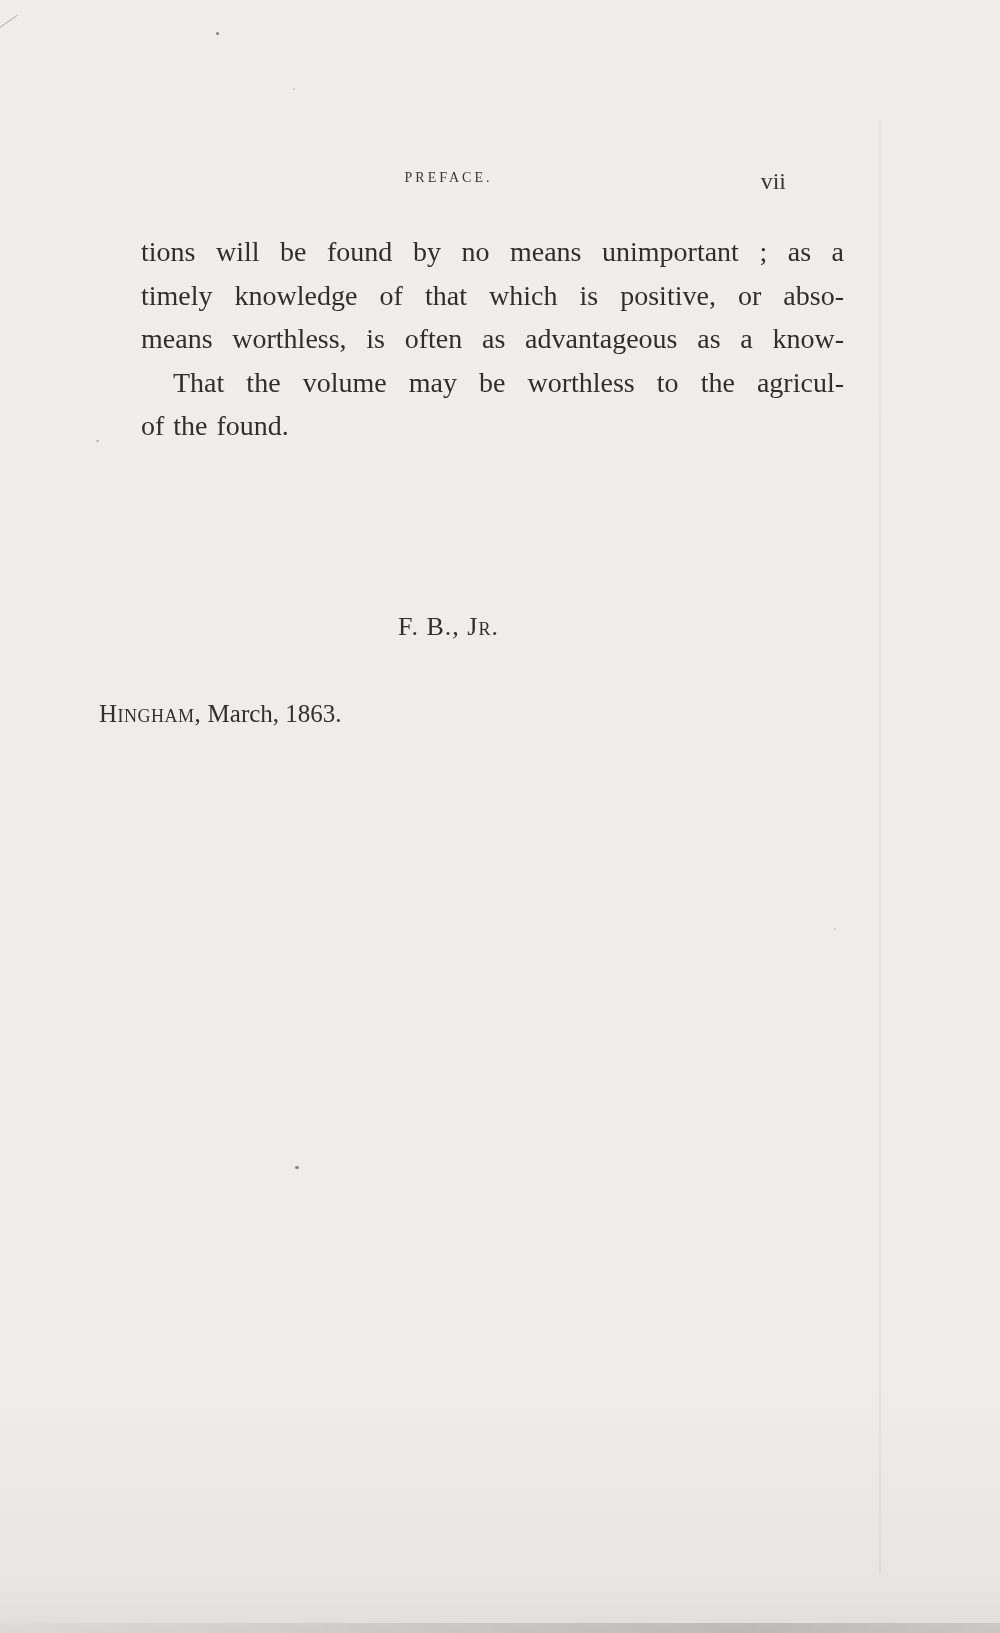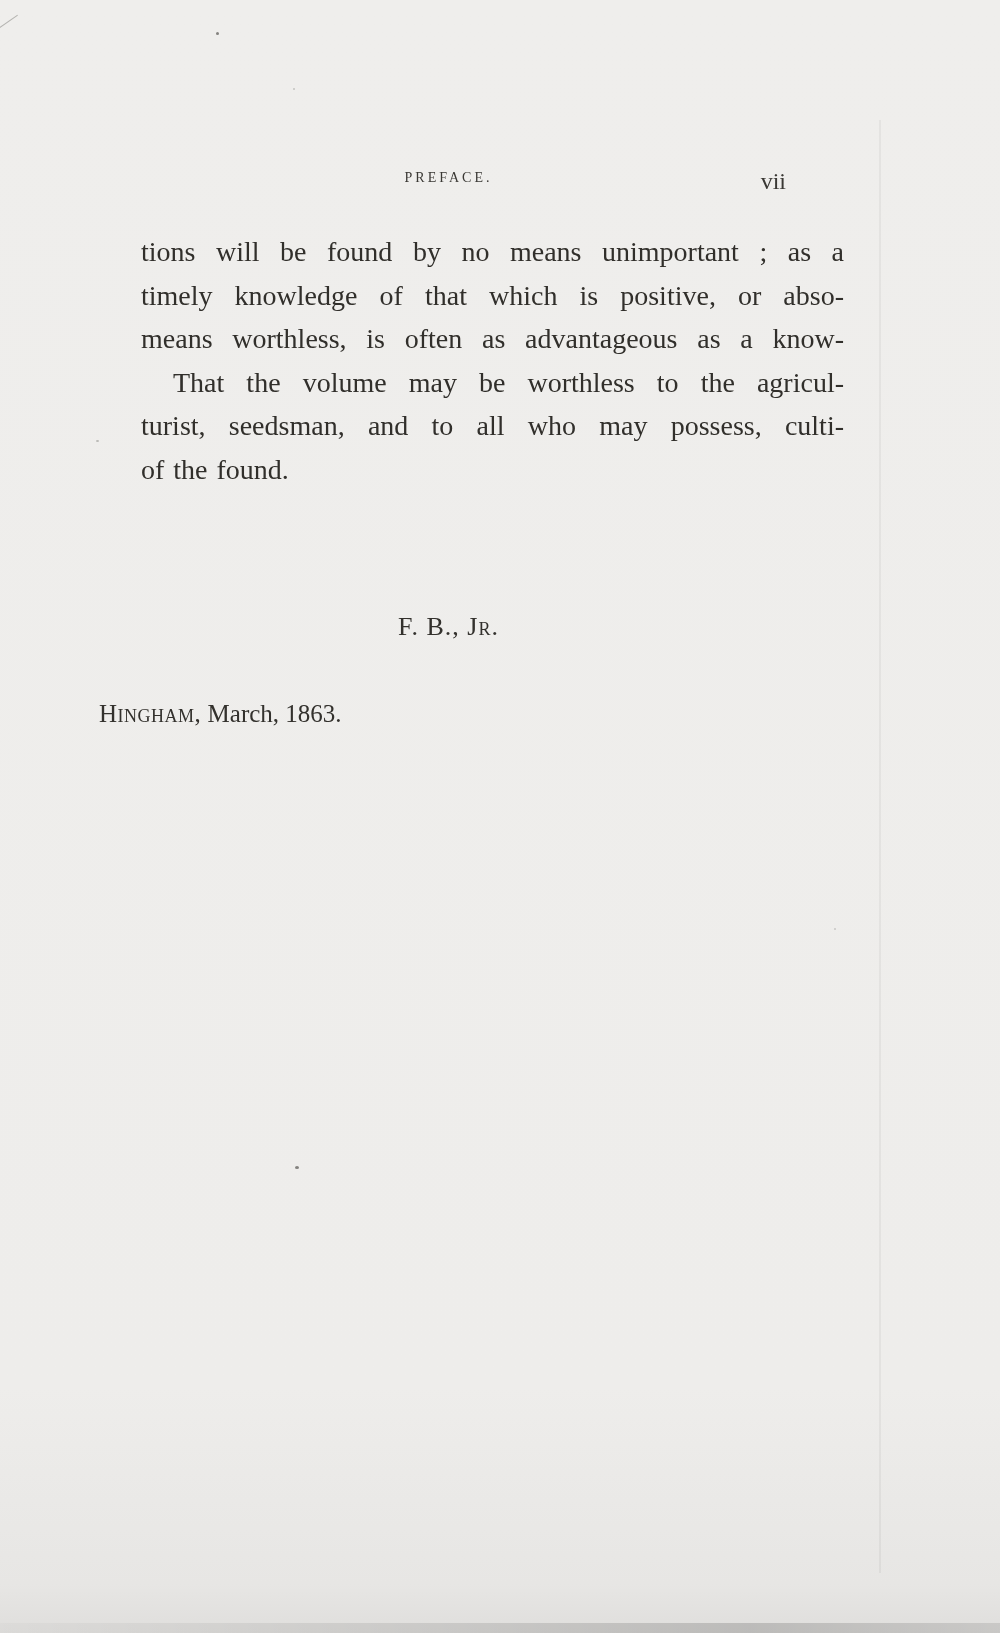--- a/index.html
+++ b/index.html
@@ -144,21 +144,20 @@
   <div class="header">
     <div class="running-title">PREFACE.</div>
     <div class="page-number">vii</div>
   </div>
 
   <div class="textblock">
     <div class="line">tions will be found by no means unimportant ; as a</div>
     <div class="line">timely knowledge of that which is positive, or abso-</div>
     <div class="line">means worthless, is often as advantageous as a know-</div>
     <div class="line indent">That the volume may be worthless to the agricul-</div>
-    <div class="line">turist, seedsman, and to all who may possess, culti-</div>
     <div class="line last">of the found.</div>
   </div>
 
   <div class="signature">F. B., Jr.</div>
 
   <div class="dateline">
     <span class="place">Hingham,</span><span> March, 1863.</span>
   </div>
 
 </div>

